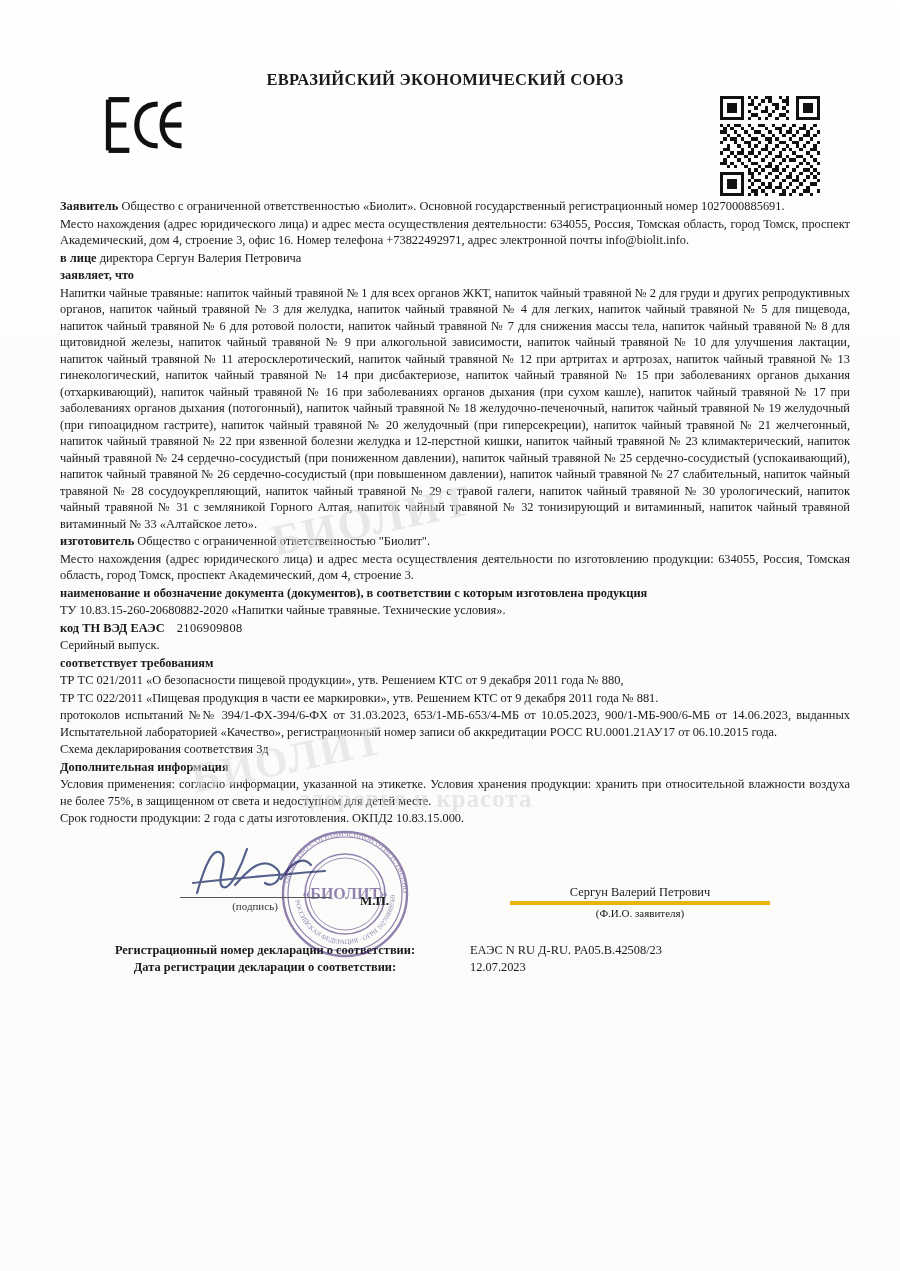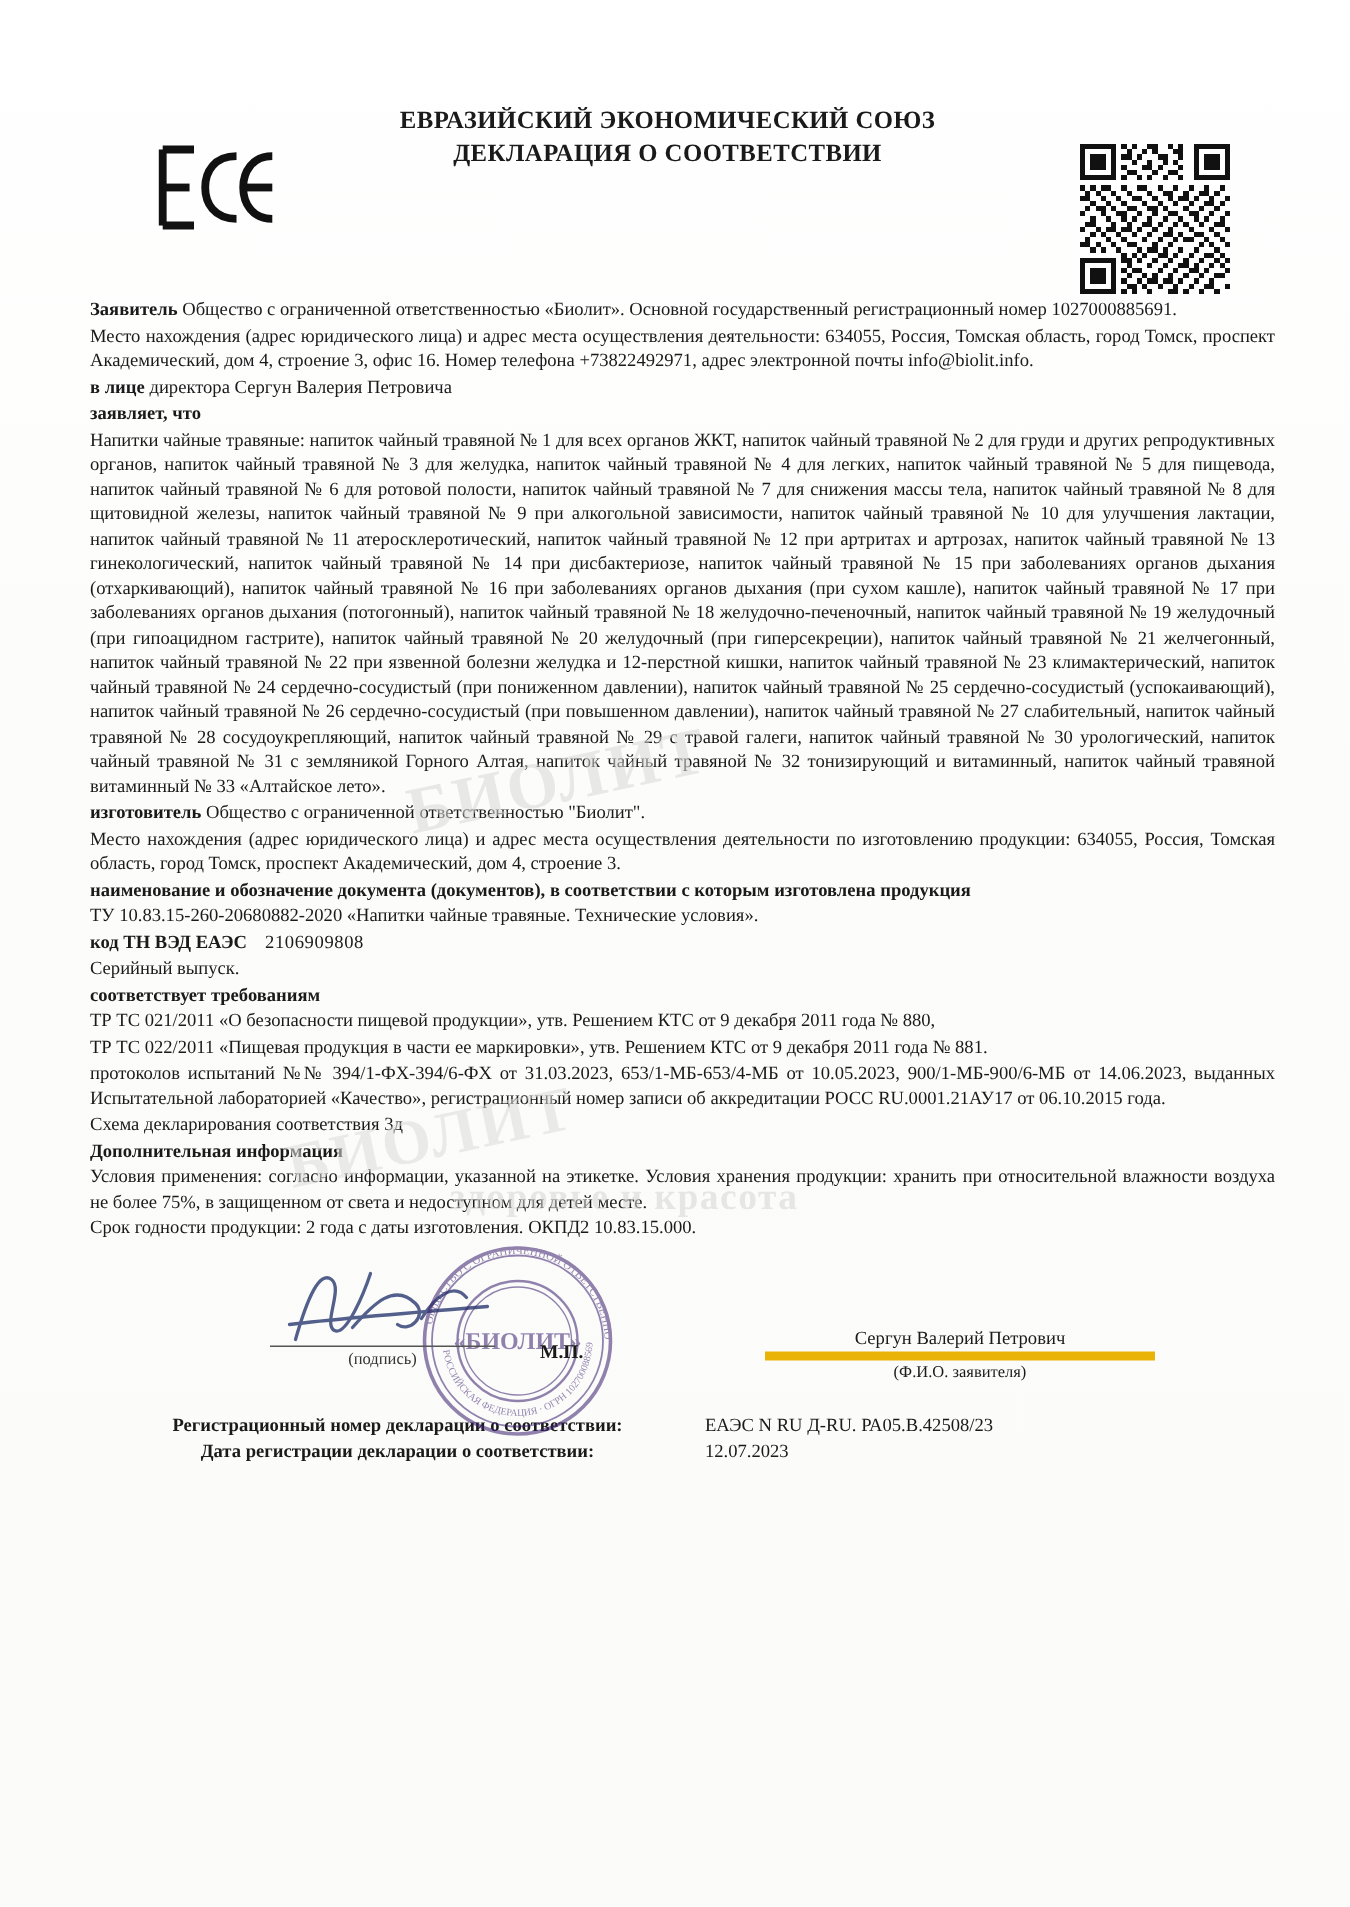--- a/index.html
+++ b/index.html
@@ -128,21 +128,21 @@
     font-size: 13px;
   }
   .sign-right {
     position: absolute;
     left: 450px;
     top: 44px;
     width: 260px;
     text-align: center;
   }
   .sign-right .name {
-    border-bottom: 6px solid #eab308;
+    border-bottom: 4px solid #eab308;
     padding-bottom: 1px;
     font-size: 12.4px;
   }
   .sign-right .fio {
     font-size: 11px;
     margin-top: 2px;
   }
   
   .stamp {
     position: absolute;
@@ -229,21 +229,20 @@
           <path d="M6 40 L30 40"></path>
           <path d="M6 74 L34 74"></path>
           <path d="M72 12 C52 12 44 26 44 40 C44 54 52 68 72 68"></path>
           <path d="M104 12 C86 12 78 26 78 40 C78 54 86 68 104 68"></path>
           <path d="M78 40 L104 40"></path>
         </g>
       </svg>
 
       <div class="title-block">
         <div class="title-line1">ЕВРАЗИЙСКИЙ ЭКОНОМИЧЕСКИЙ СОЮЗ</div>
-        <div class="title-line2">ДЕКЛАРАЦИЯ О СООТВЕТСТВИИ</div>
       </div>
 
       <svg class="qr" viewBox="0 0 29 29" shape-rendering="crispEdges">
         <rect width="29" height="29" fill="#ffffff"></rect>
         <g fill="#111">
           <rect x="0" y="0" width="7" height="1"></rect>
             <rect x="0" y="6" width="7" height="1"></rect>
           <rect x="0" y="0" width="1" height="7"></rect>
             <rect x="6" y="0" width="1" height="7"></rect>
           <rect x="2" y="2" width="3" height="3"></rect>

